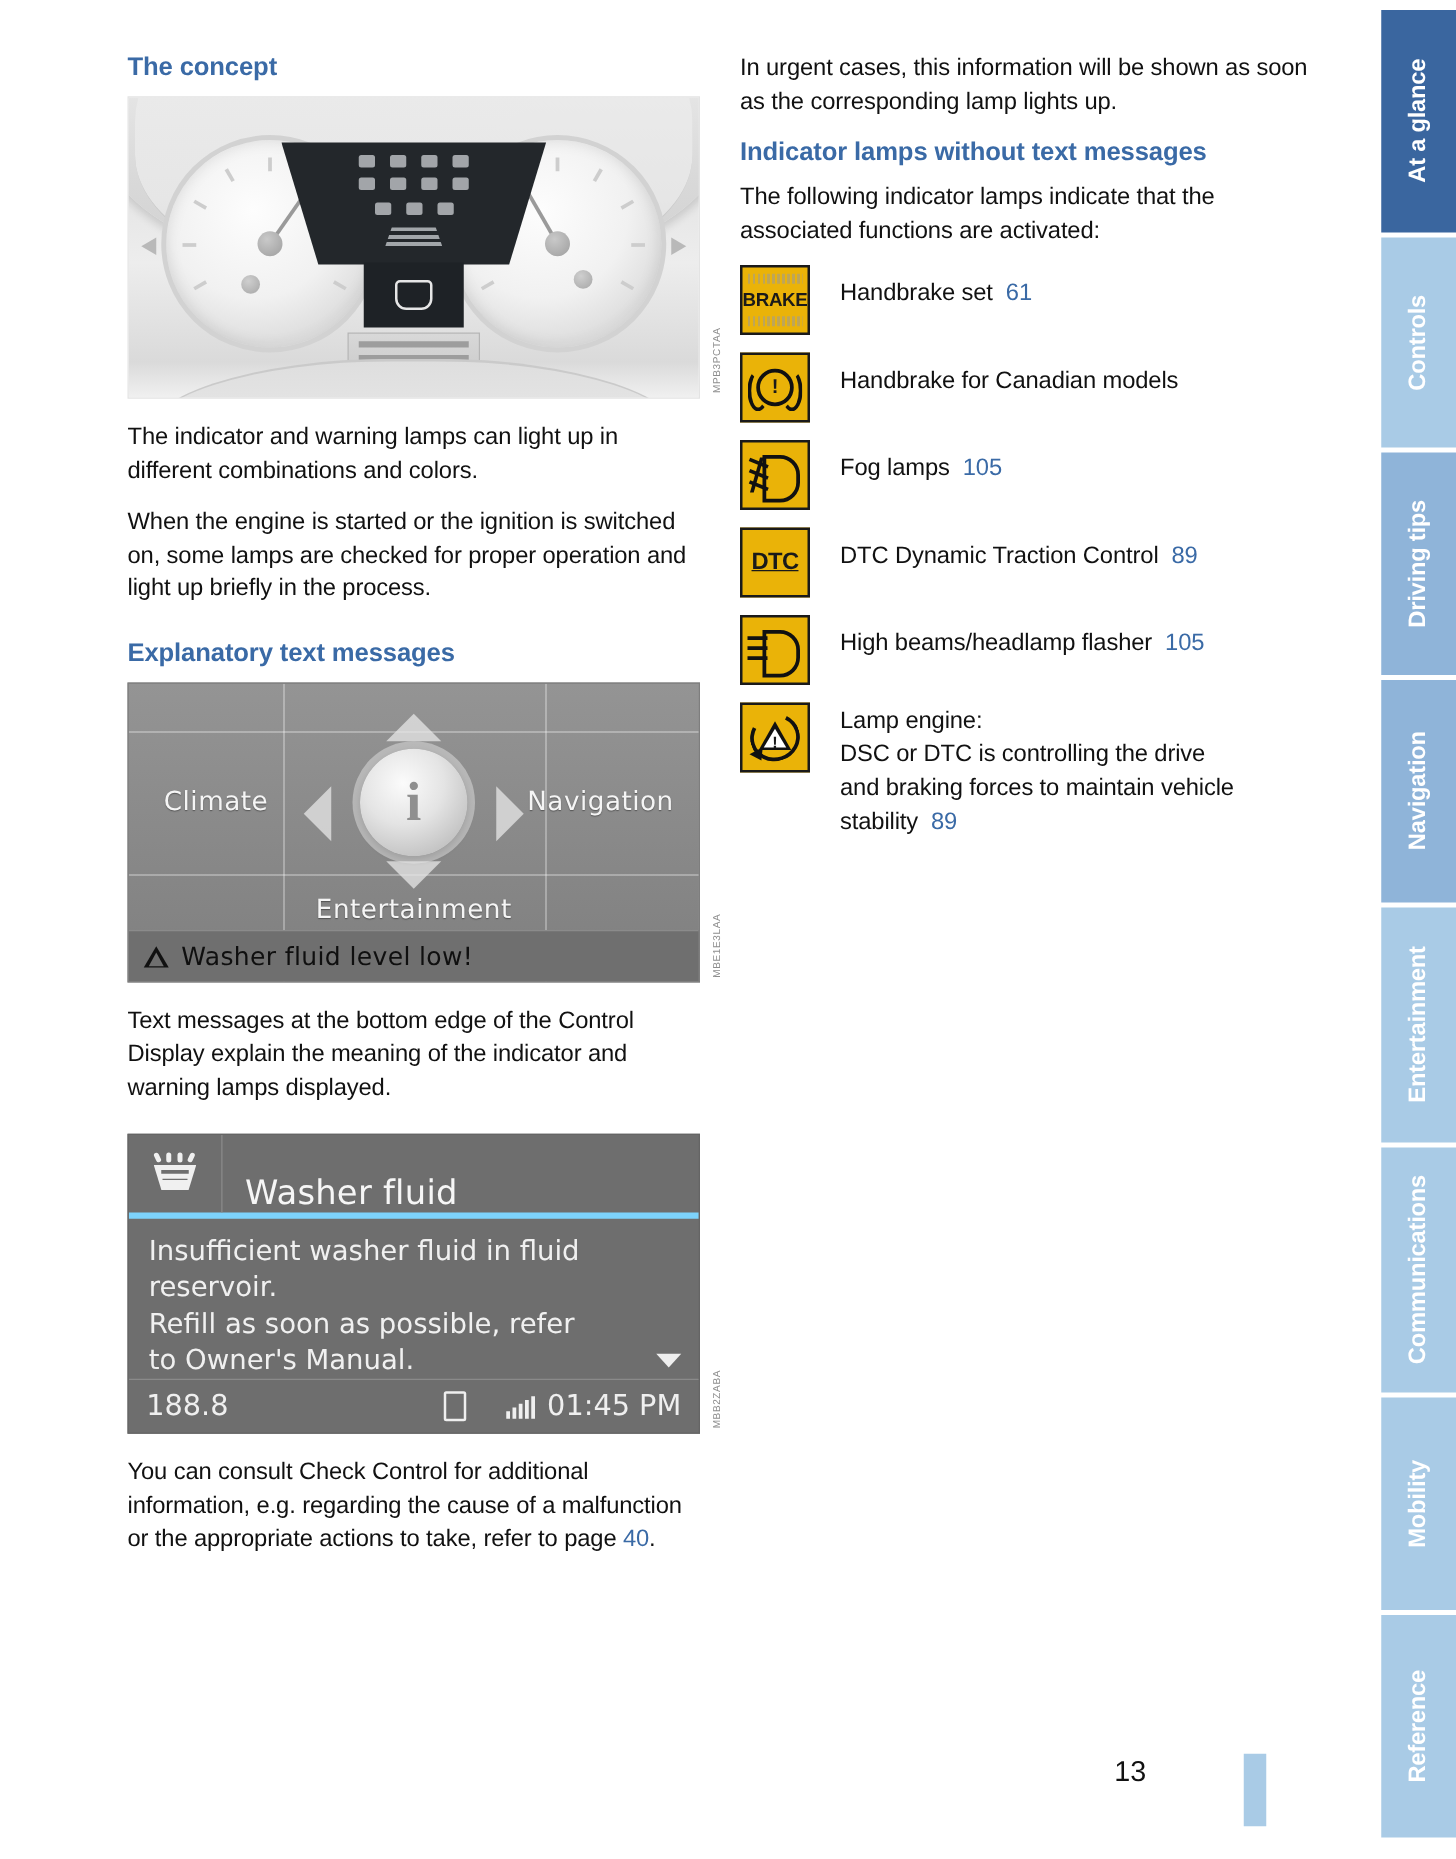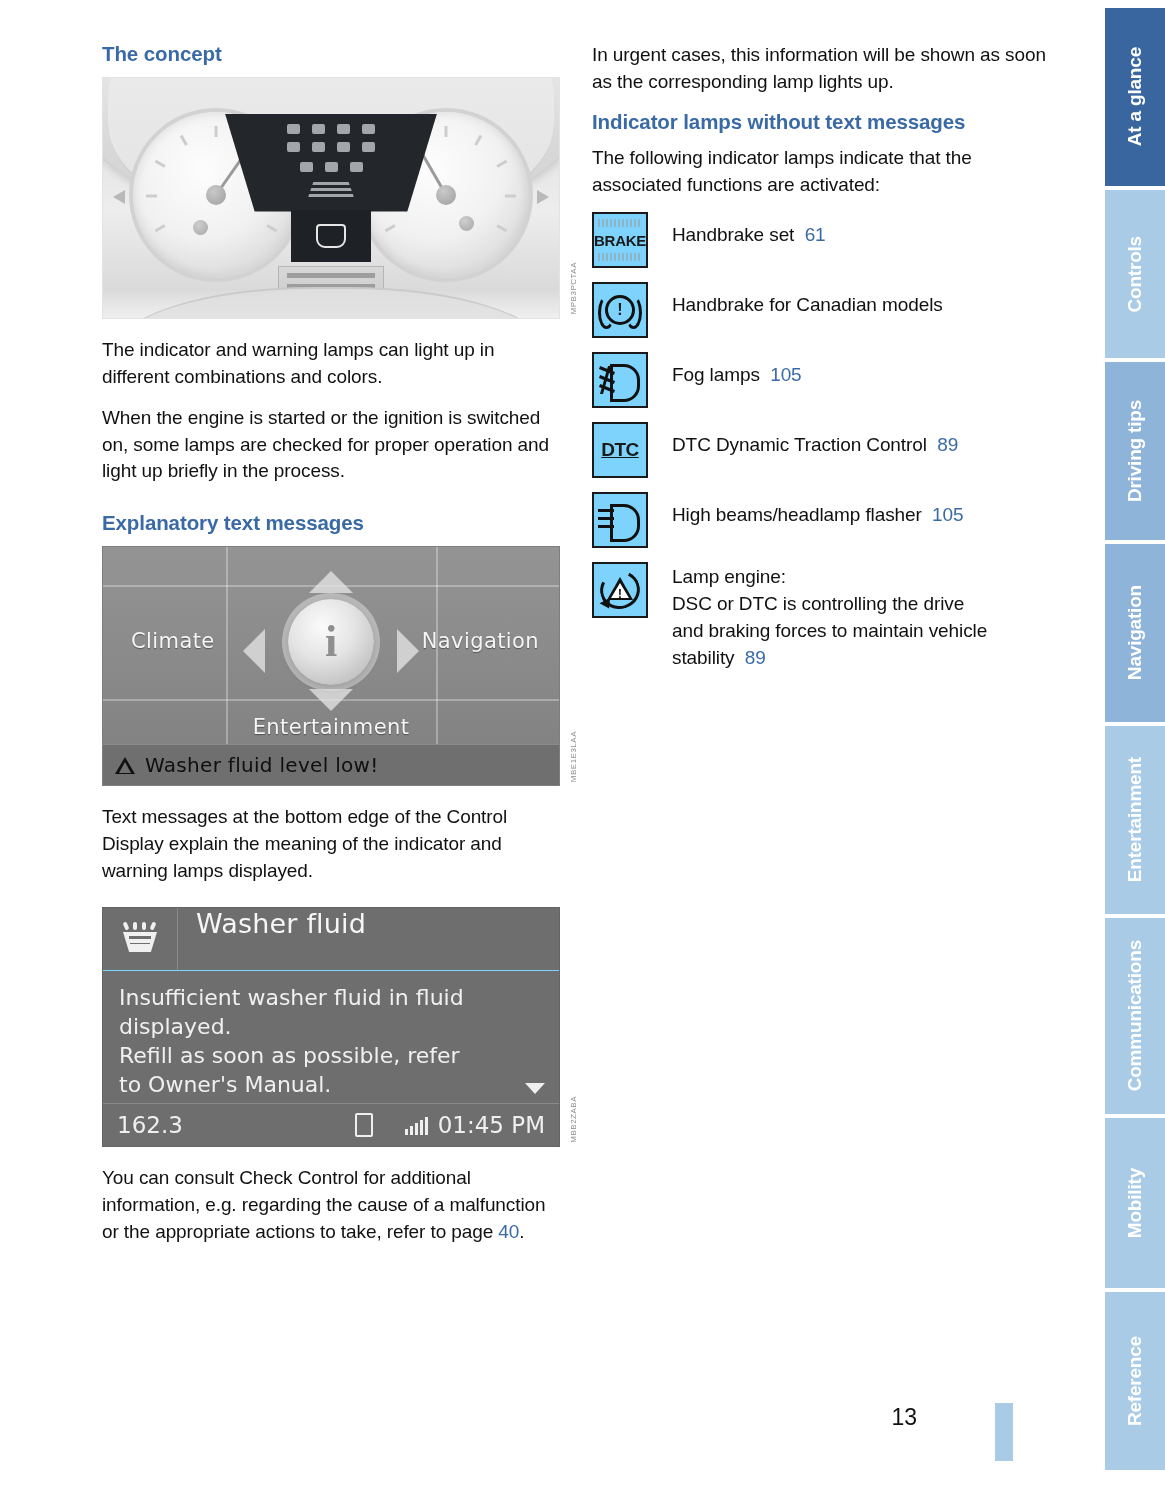--- a/index.html
+++ b/index.html
@@ -319,22 +319,22 @@
     background: #6e6e6e;
     position: relative;
     overflow: hidden;
     font-family: "DejaVu Sans", sans-serif;
     border: 1px solid #656565;
     color: #f2f2f2;
   }
   .wf .hdr {
     height: 62px;
     display: flex;
-    align-items: flex-start;
-    border-bottom: 1px solid #7dd3fc;
+    align-items: flex-end;
+    border-bottom: 5px solid #7dd3fc;
   }
   .wf .hdr .ic {
     width: 74px;
     display: flex; align-items: center; justify-content: center;
     border-right: 1px solid #8a8a8a;
     height: 100%;
   }
   .wf .hdr .ttl {
     font-size: 27px;
     padding-left: 18px;
@@ -417,21 +417,21 @@
   .lamp-row {
     display: flex;
     align-items: flex-start;
     margin-bottom: 14px;
   }
   .lamp-box {
     flex: 0 0 auto;
     width: 52px;
     height: 52px;
     border: 2px solid #1a1a1a;
-    background: #7dd3fc;
+    background: #eab308;
     position: relative;
     display: flex;
     align-items: center;
     justify-content: center;
     margin-right: 24px;
   }
   .lamp-text {
     font-size: 19px;
     line-height: 1.42;
     padding-top: 10px;
@@ -741,27 +741,27 @@
               <div class="spray s2"></div>
               <div class="spray s3"></div>
               <div class="spray s4"></div>
               <div class="bowl"></div>
             </div>
           </div>
           <div class="ttl">Washer fluid</div>
         </div>
         <div class="bodytxt">
           <div>Insufficient washer fluid in fluid</div>
-          <div>displayed.</div>
+          <div>reservoir.</div>
           <div>Refill as soon as possible, refer</div>
           <div>to Owner's Manual.</div>
         </div>
         <div class="scroll-arrow"></div>
         <div class="footer">
-          <span>162.3</span>
+          <span>188.8</span>
           <span class="spacer"></span>
           <span class="simcard"></span>
           <span class="bars">
               <i></i>
               <i></i>
               <i></i>
               <i></i>
               <i></i>
             </span>
           <span>01:45 PM</span>

